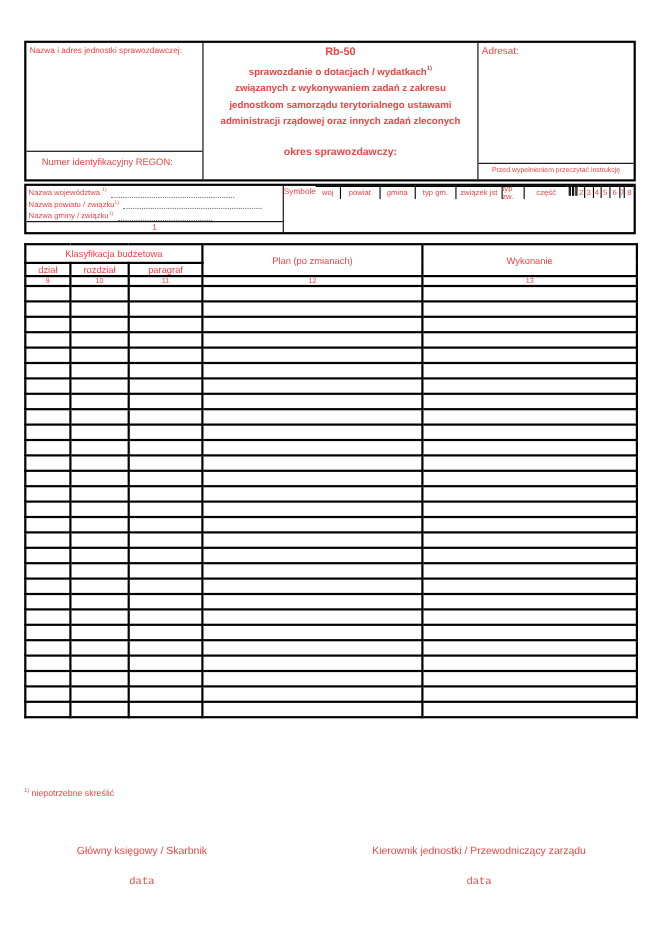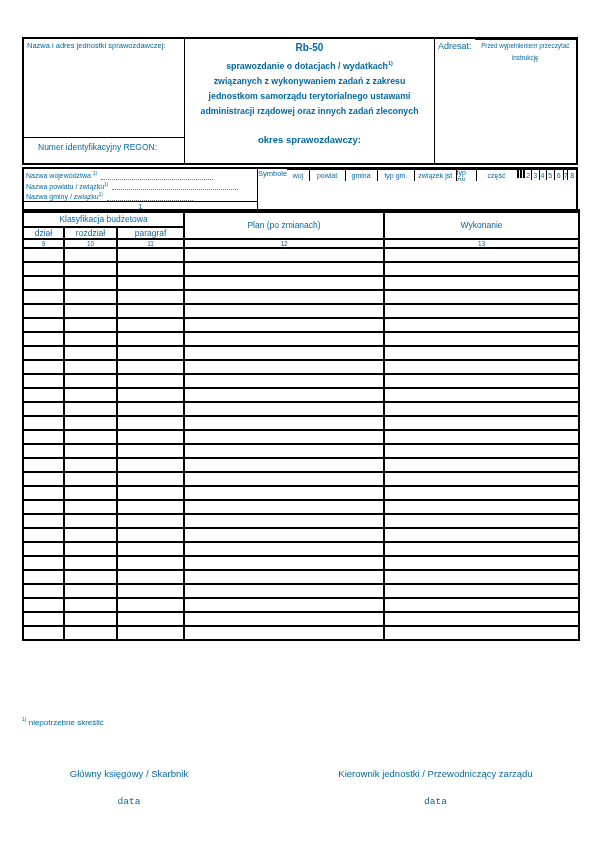--- a/index.html
+++ b/index.html
@@ -1,33 +1,33 @@
 <!DOCTYPE html>
 <html><head>
 <meta charset="utf-8">
 <style>
   * { margin:0; padding:0; box-sizing:border-box; }
   html,body { background:#ffffff; }
   .page {
     position:relative; width:600px; height:849px; background:#ffffff;
-    font-family:"Liberation Sans", sans-serif; color:#0369a1;
+    font-family:"Liberation Sans", sans-serif; color:#ef4444;
   }
 
   
   .hdr { position:absolute; left:22px; top:37px; width:556px; height:128px;
          border:2px solid #000; display:flex; }
   .hdr-left { width:161px; border-right:1.5px solid #000; display:flex; flex-direction:column; }
   .hdr-left-top { flex:1; padding:2px 3px; font-size:7.5px; }
   .hdr-left-bottom { height:26px; border-top:1.5px solid #000; padding:4px 14px; font-size:8.5px; }
   .hdr-center { flex:1; border-right:1.5px solid #000; text-align:center; padding-top:3px; font-weight:bold; }
   .t-code { font-size:10px; margin-bottom:3px; }
   .t-line { font-size:8.8px; line-height:15px; }
   .t-line sup { font-size:5.5px; }
   .t-period { font-size:9.5px; margin-top:15px; }
-  .hdr-right { width:141px; display:flex; flex-direction:row; }
+  .hdr-right { width:141px; display:flex; flex-direction:column; }
   .hdr-right-top { flex:1; padding:2px 3px; font-size:9px; }
   .hdr-right-bottom { height:15px; border-top:1.5px solid #000; font-size:6.3px;
                       text-align:center; line-height:12px; }
 
   
   .mid { position:absolute; left:22px; top:167px; width:556px; height:46px;
          border:2px solid #000; display:flex; }
   .mid-left { width:234px; border-right:1.5px solid #000; display:flex; flex-direction:column; }
   .name-row { height:10.5px; padding:1px 2px 0 2px; font-size:7px; display:flex; align-items:flex-end; white-space:nowrap; }
   .name-row sup { font-size:4.5px; }
@@ -37,21 +37,21 @@
   .sym-title { height:10px; text-align:center; font-size:7.5px; line-height:9px; }
   .sym-row { display:grid; grid-template-columns:30fr 50fr 45fr 52fr 58fr 29fr 55fr; border-top:1px solid #000; }
   .sym-row-names  { height:12px; }
   .sym-row-values { height:9px; }
   .sym-row-numbers{ height:11px; border-top:1.5px solid #000; }
   .sym-cell { border-left:1px solid #000; display:flex; align-items:center; justify-content:center;
               font-size:7px; overflow:hidden; }
   .sym-cell:first-child { border-left:none; }
 
   
-  .main { position:absolute; left:22px; top:209px; width:556px;
+  .main { position:absolute; left:22px; top:221px; width:556px;
           border-collapse:collapse; table-layout:fixed; }
   .main td, .main th { border:2px solid #000; padding:0; text-align:center;
                        font-weight:normal; font-size:8.5px; overflow:hidden; }
   .main thead .rowA th { height:17px; }
   .main thead .rowB th { height:9px; font-size:8.5px; }
   .main .nums td { height:7px; font-size:6.5px; line-height:7px; }
   .main tbody td { height:14px; }
 
   
   .footnote { position:absolute; left:22px; top:716px; font-size:8px; }

